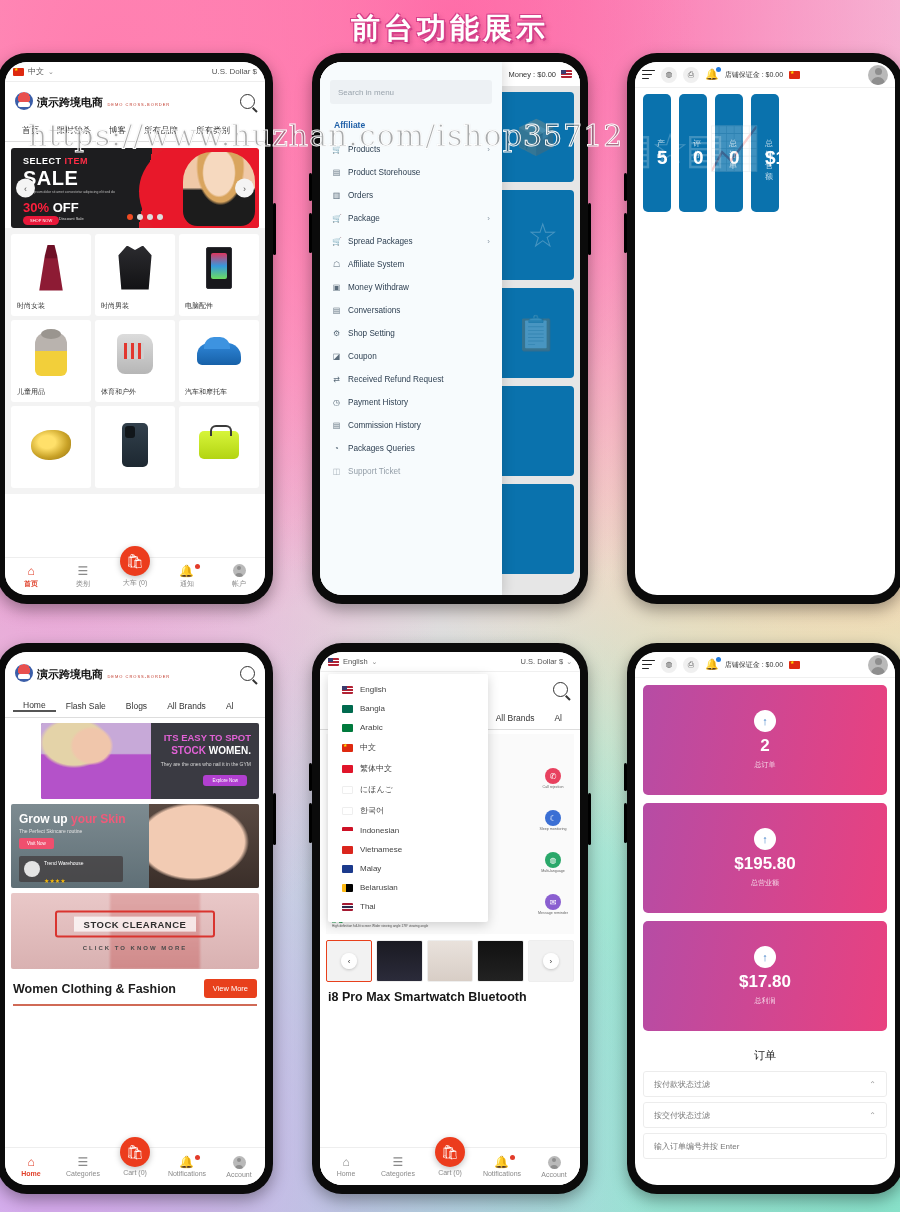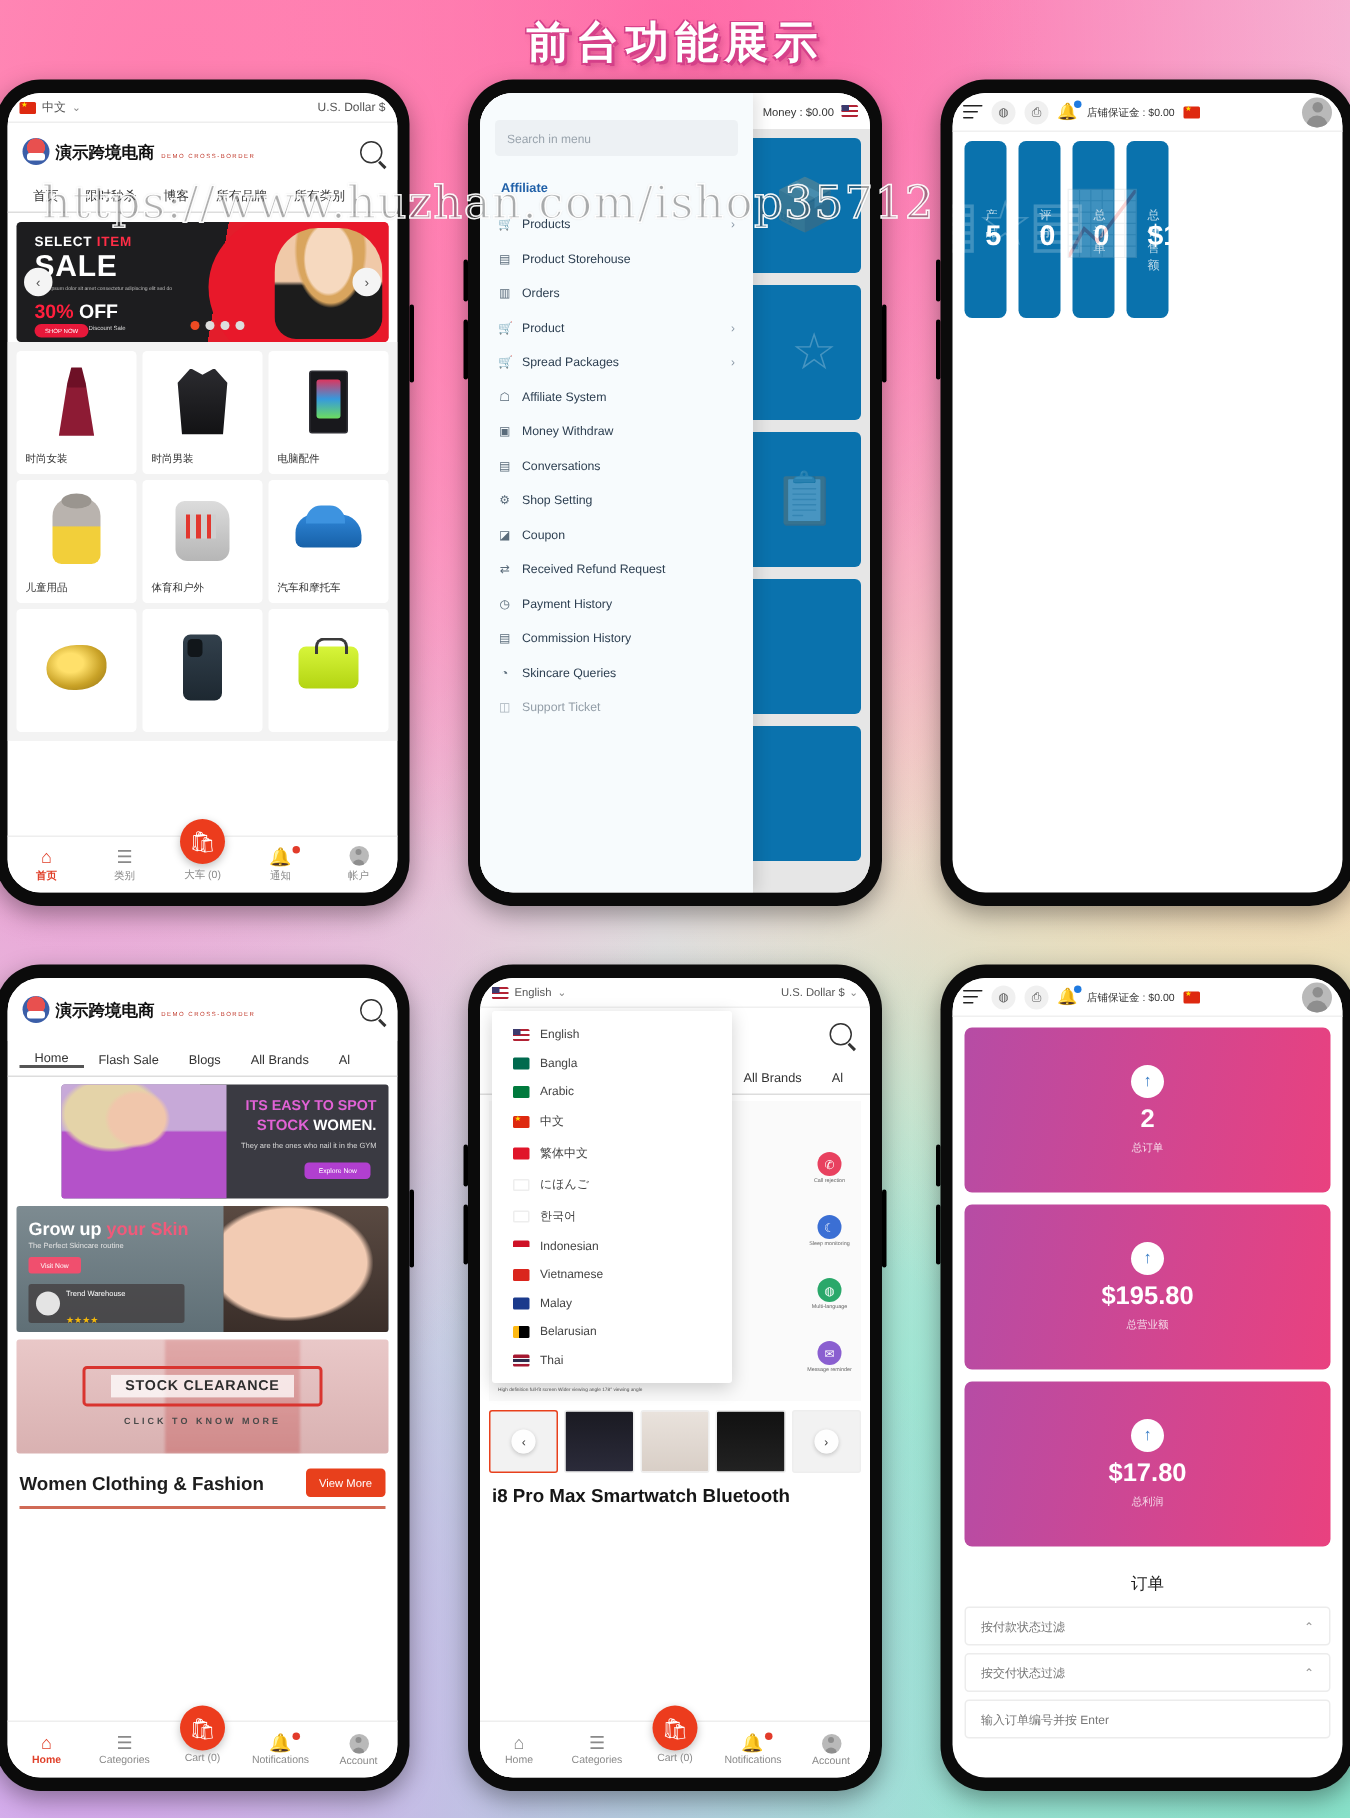--- a/index.html
+++ b/index.html
@@ -427,21 +427,21 @@
         <div class="mi">
             <span class="mic">▤</span>
             <span>Product Storehouse</span>
           </div>
         <div class="mi">
             <span class="mic">▥</span>
             <span>Orders</span>
           </div>
         <div class="mi">
             <span class="mic">🛒</span>
-            <span>Product</span>
+            <span>Package</span>
             <span class="ch">›</span>
           </div>
         <div class="mi">
             <span class="mic">🛒</span>
             <span>Spread Packages</span>
             <span class="ch">›</span>
           </div>
         <div class="mi">
             <span class="mic">☖</span>
             <span>Affiliate System</span>
@@ -469,21 +469,21 @@
         <div class="mi">
             <span class="mic">◷</span>
             <span>Payment History</span>
           </div>
         <div class="mi">
             <span class="mic">▤</span>
             <span>Commission History</span>
           </div>
         <div class="mi">
             <span class="mic">◔</span>
-            <span>Skincare Queries</span>
+            <span>Packages Queries</span>
           </div>
         <div class="mi" style="opacity:.5">
             <span class="mic">◫</span>
             <span>Support Ticket</span>
           </div>
       </div>
     </div>
   </div>
 
   <div class="phone">

